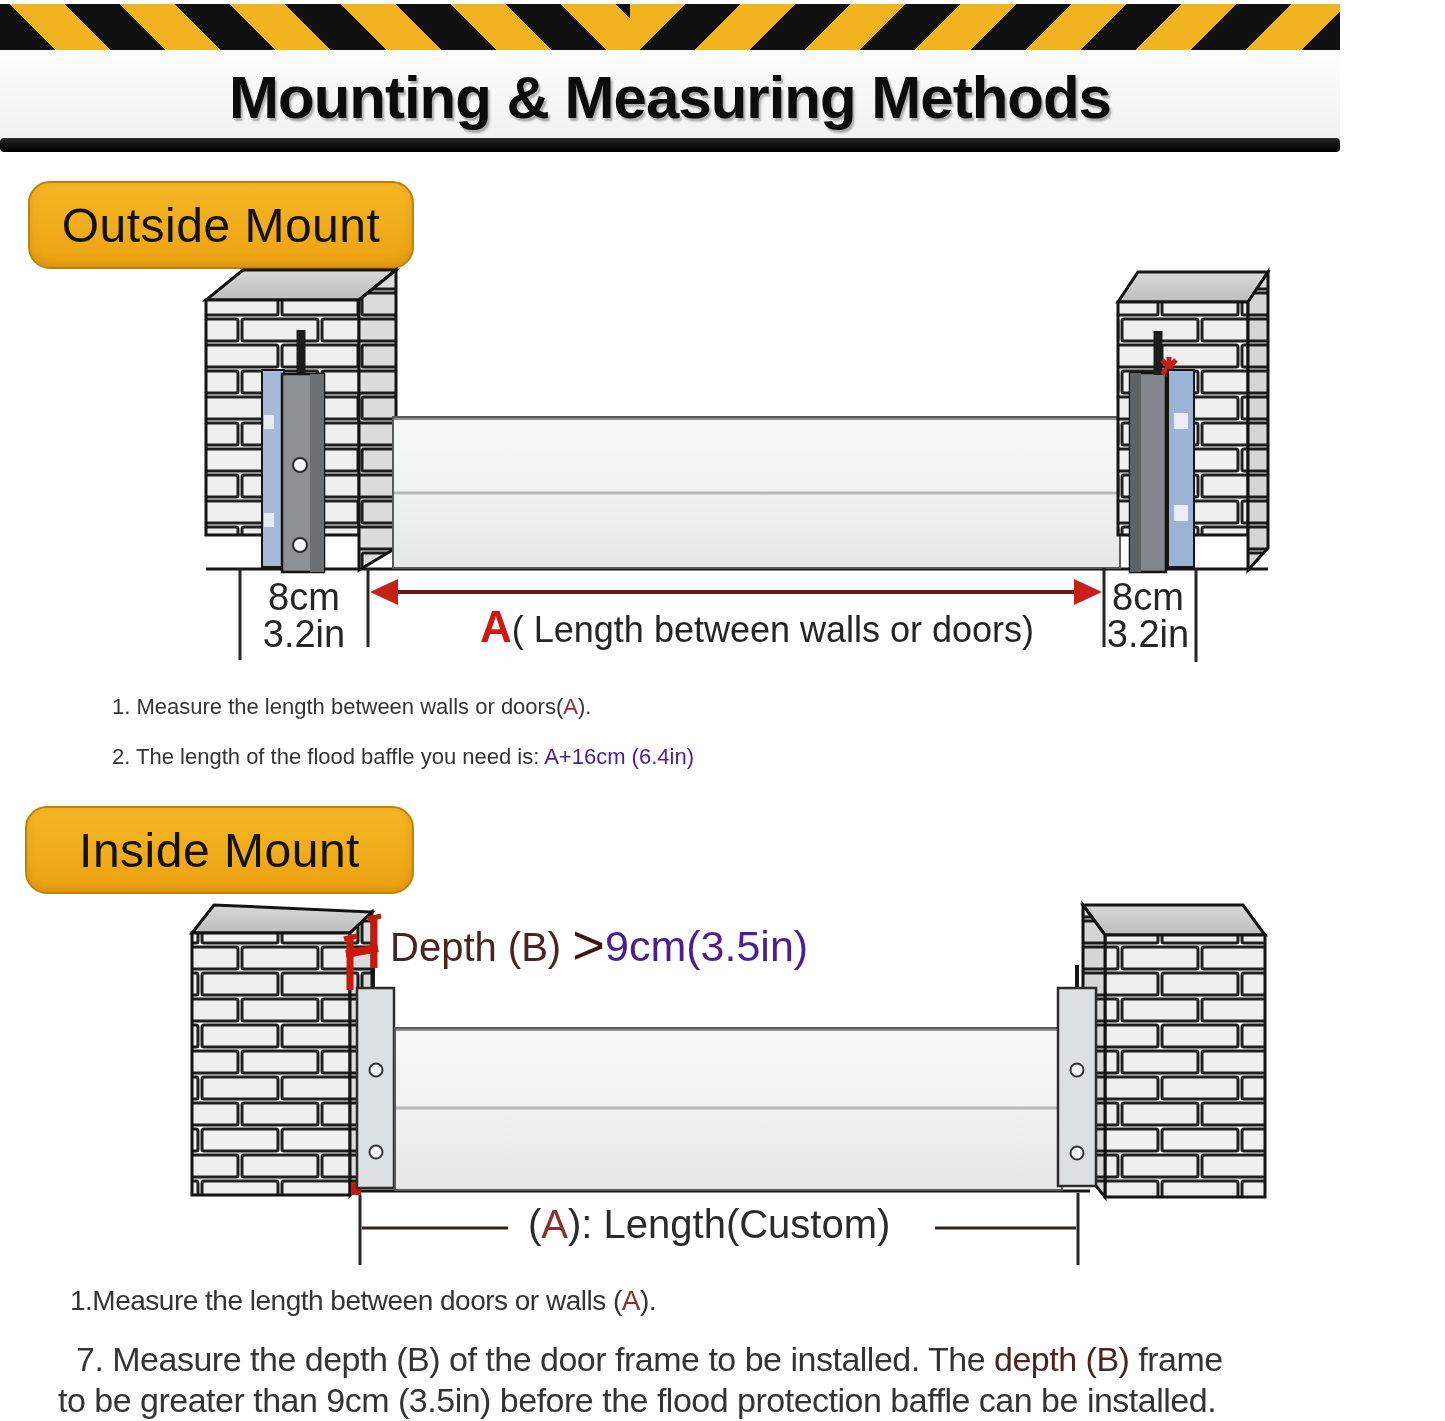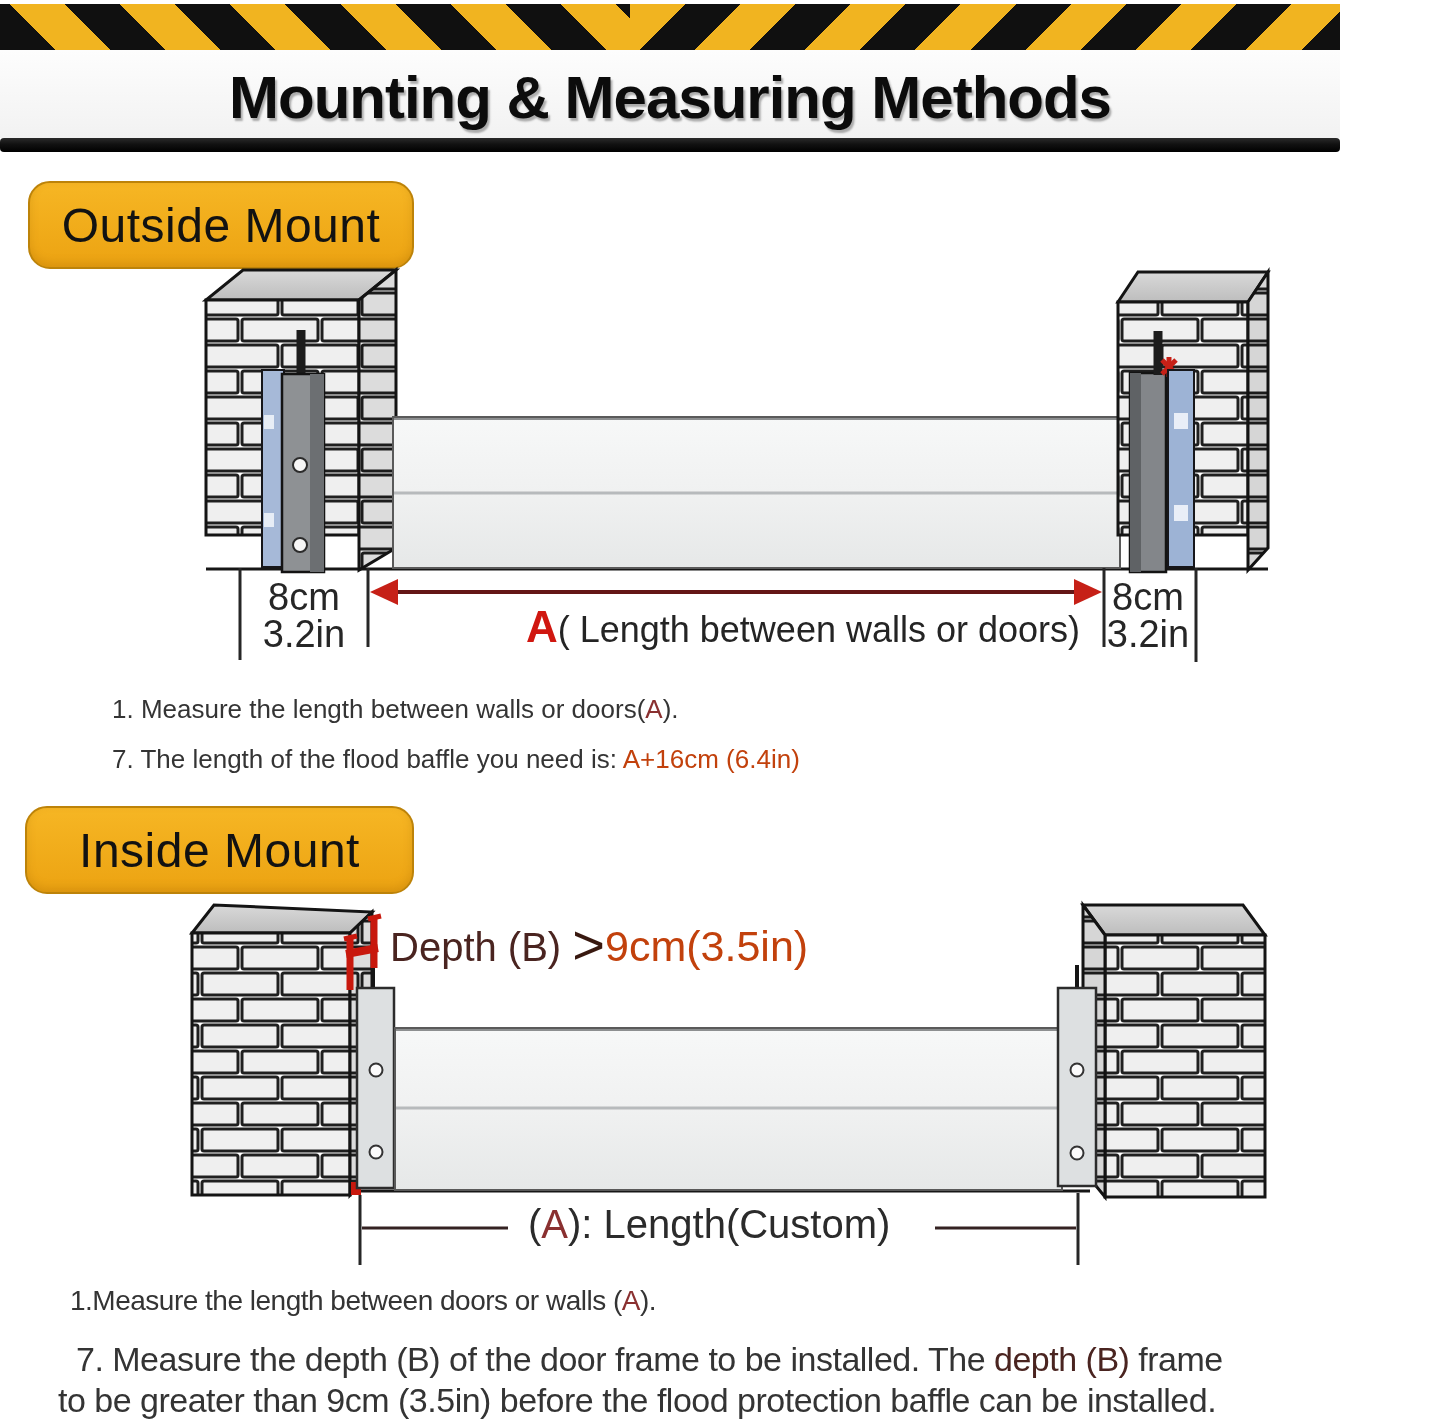--- a/index.html
+++ b/index.html
@@ -19,24 +19,24 @@
   
   .badge{position:absolute;border-radius:22px;border:2px solid #bd8309;
          background:linear-gradient(#f6b624,#eca312);color:#121212;
          display:flex;align-items:center;justify-content:center;
          font-size:48px;letter-spacing:0.5px;box-shadow:inset 0 -4px 8px rgba(160,100,0,.25);}
   #badge-outside{left:28px;top:181px;width:382px;height:84px;}
   #badge-inside{left:25px;top:806px;width:385px;height:84px;}
   
   .t{position:absolute;color:#2e2e2e;white-space:nowrap;}
   .dim{font-size:38px;text-align:center;color:#262626;}
-  .step{font-size:26px;color:#343434;}
+  .step{font-size:22px;color:#343434;}
   .bstep{font-size:34px;letter-spacing:-0.5px;color:#343434;}
   .red-soft{color:#8a3030;}
-  .value-red{color:#c2410c;}
+  .value-red{color:#4c1d95;}
   .big-a{color:#d01710;font-weight:700;font-size:44px;}
   .maroon{color:#4a2420;}
   svg{position:absolute;left:0;}
   .gt{font-size:56px;line-height:36px;position:relative;top:3px;color:#38180f;}
 </style>
 </head>
 <body>
 
 <div id="stage">
 
@@ -131,29 +131,29 @@
       <line x1="392" y1="327" x2="1080" y2="327" stroke="#641616" stroke-width="4"></line>
       <polygon points="370,327 398,314 398,340" fill="#c62017"></polygon>
       <polygon points="1102,327 1074,314 1074,340" fill="#c62017"></polygon>
     </g>
   </svg>
 
   <div class="t dim" style="left:242px;top:576px;width:124px">8cm</div>
   <div class="t dim" style="left:242px;top:613px;width:124px">3.2in</div>
   <div class="t dim" style="left:1096px;top:576px;width:104px">8cm</div>
   <div class="t dim" style="left:1096px;top:613px;width:104px">3.2in</div>
-  <div class="t" style="left:480px;top:602px;width:600px;text-align:right;font-size:36px;color:#242424">
+  <div class="t" style="left:480px;top:602px;width:600px;text-align:left;font-size:36px;color:#242424">
     <span class="big-a">A</span><span>( Length between walls or doors)</span>
   </div>
 
   <div class="t step" style="left:112px;top:694px">
     <span>1. Measure the length between walls or doors(</span><span class="red-soft">A</span><span>).</span>
   </div>
   <div class="t step" style="left:112px;top:744px">
-    <span>7. The length of the flood baffle you need is: </span><span class="value-red">A+16cm (6.4in)</span>
+    <span>2. The length of the flood baffle you need is: </span><span class="value-red">A+16cm (6.4in)</span>
   </div>
 
   <svg style="top:893px" width="1445" height="380" viewBox="0 0 1445 380">
     <defs>
       <pattern id="bricksB" patternUnits="userSpaceOnUse" width="80" height="52">
         <rect width="80" height="52" fill="#ffffff"></rect>
         <g fill="#efefef" stroke="#1f1f1f" stroke-width="3">
           <rect x="2" y="2" width="76" height="22" rx="2"></rect>
           <rect x="-38" y="28" width="76" height="22" rx="2"></rect>
           <rect x="42" y="28" width="76" height="22" rx="2"></rect>

